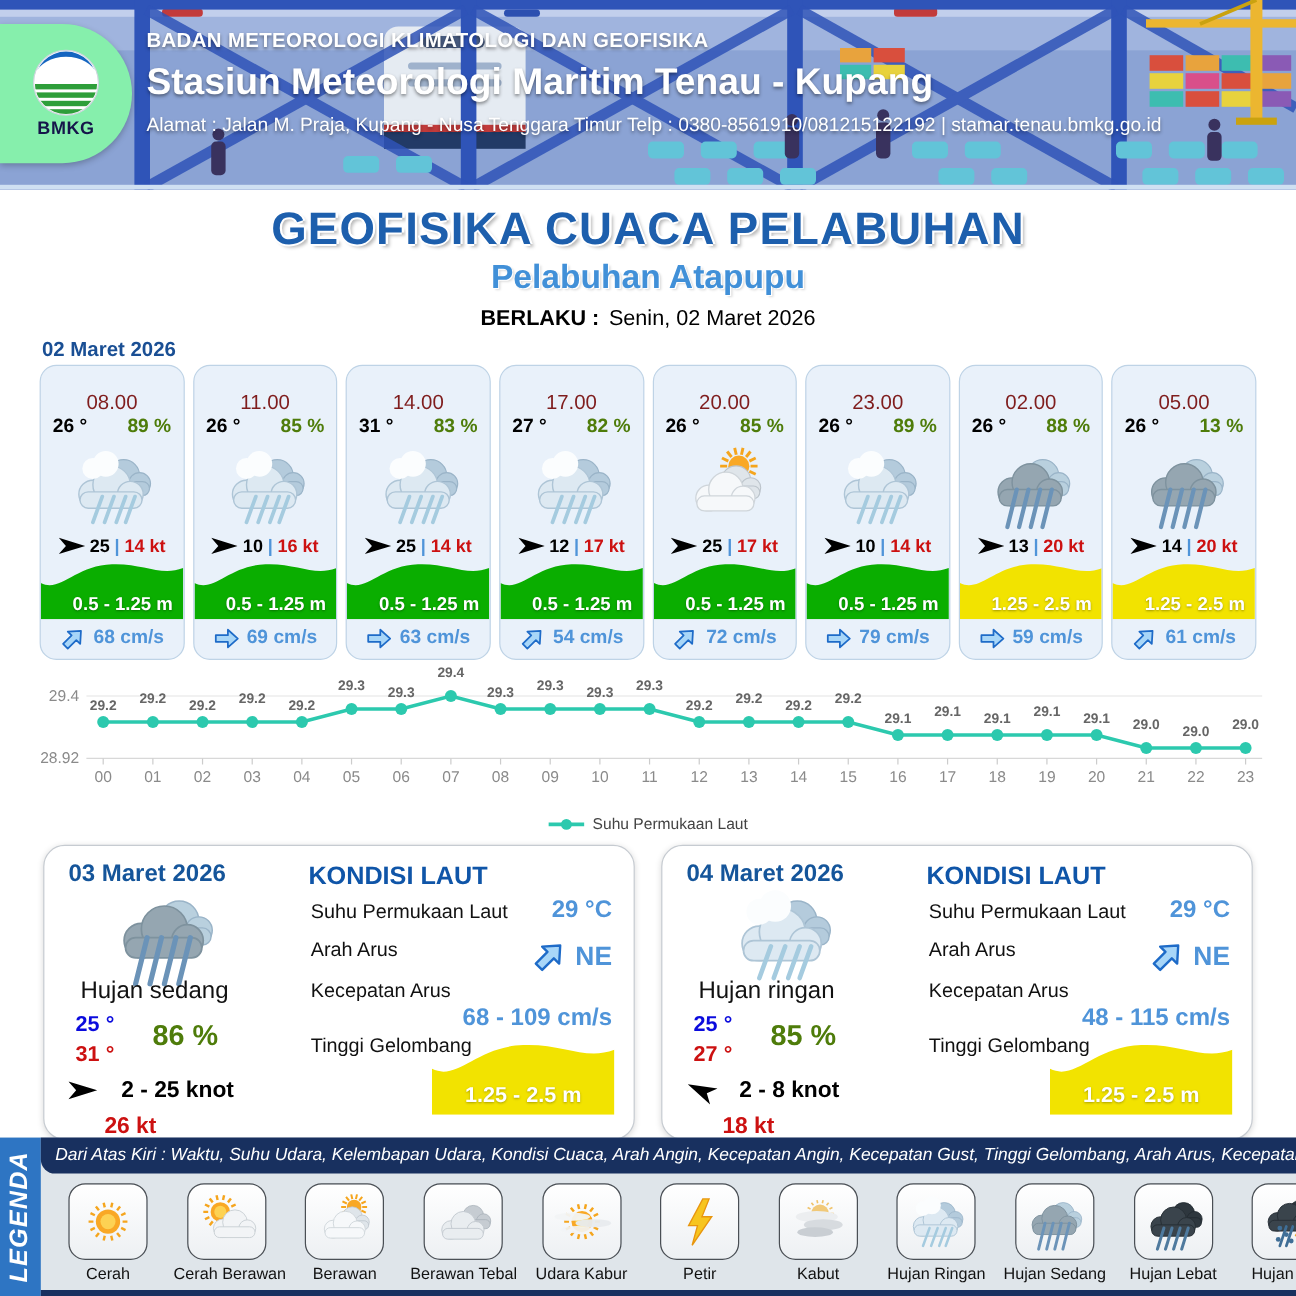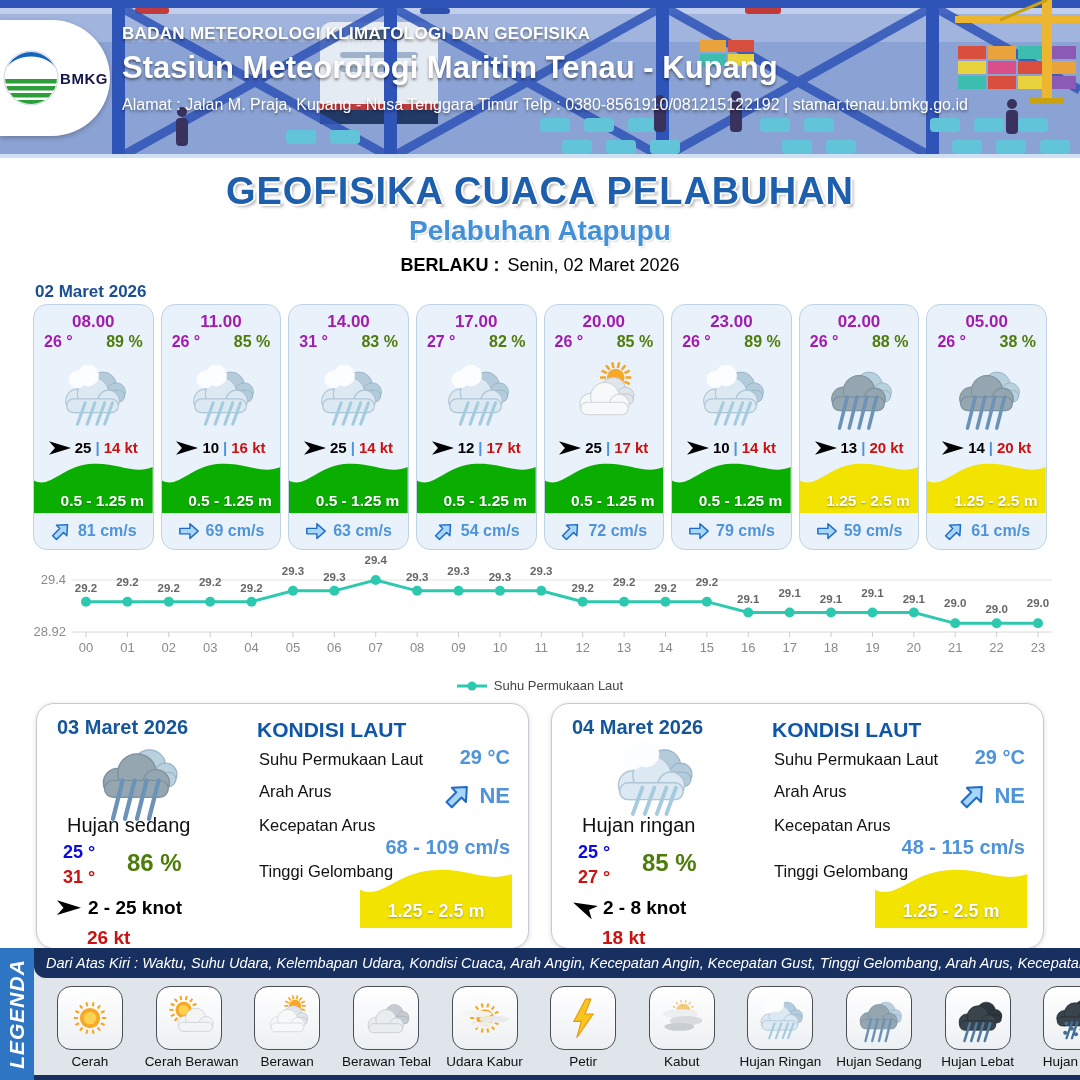--- a/index.html
+++ b/index.html
@@ -6,22 +6,22 @@
   html,body { width:1080px; height:1080px; }
   body {
     font-family: "Liberation Sans", sans-serif;
     background:#ffffff; position:relative; overflow:hidden;
   }
   
   .app-header { position:relative; width:1080px; height:158px; overflow:hidden; background:#8ba3d4; }
   .app-header svg.bg { position:absolute; inset:0; }
   .logo-pill {
     position:absolute; left:0; top:20px; width:110px; height:116px;
-    background:#ffffff; border-radius:0 60px 60px 0;
-    display:flex; align-items:center; justify-content:center;
+    background:#86efac; border-radius:0 60px 60px 0;
+    display:flex; flex-direction:column; align-items:center; justify-content:center;
     box-shadow:0 2px 5px rgba(0,0,0,.25); z-index:3;
   }
   .logo-pill .bmkg-label { font-size:15px; font-weight:bold; color:#15154a; letter-spacing:.5px; margin-top:1px; }
   .header-text { position:absolute; left:122px; top:24px; z-index:2; color:#fff; text-shadow:0 2px 3px rgba(0,0,0,.45); }
   .hdr-agency { font-size:17px; font-weight:bold; letter-spacing:.3px; }
   .hdr-station { font-size:31px; font-weight:bold; margin-top:6px; }
   .hdr-address { font-size:16px; margin-top:10px; }
   
   .main-title {
     text-align:center; margin-top:12px; font-size:38px; font-weight:bold; color:#1d5fad; letter-spacing:1px;
@@ -29,23 +29,23 @@
   }
   .port-title { text-align:center; font-size:28px; font-weight:bold; color:#4190d8; margin-top:2px;
     text-shadow:1px 1px 0 #fff, 2px 2px 2px rgba(0,0,0,.15); }
   .valid-row { display:flex; justify-content:center; gap:90px; margin-top:8px; font-size:18px; color:#000; }
   .valid-row b { font-weight:bold; margin-right:8px; }
   .date-label { margin:6px 0 0 35px; font-size:17px; font-weight:bold; color:#1a4f94; }
   
   .cards { display:flex; gap:7px; margin:2px 33px 0; }
   .fc-card { flex:1; height:246px; background:#e9f1fa; border:1px solid #bed3e6; border-radius:14px;
     overflow:hidden; display:flex; flex-direction:column; }
-  .fc-time { text-align:center; font-size:17px; font-weight:bold; color:#a21caf; margin-top:7px; }
+  .fc-time { text-align:center; font-size:17px; font-weight:normal; color:#7f1d1d; margin-top:21px; }
   .fc-th { display:flex; justify-content:space-between; padding:1px 10px 0; font-size:16px; font-weight:bold; }
-  .fc-temp { color:#a21caf; } .fc-hum { color:#4e7c0a; }
+  .fc-temp { color:#000000; } .fc-hum { color:#4e7c0a; }
   .fc-icon { height:88px; display:flex; align-items:center; justify-content:center; }
   .fc-wind { display:flex; align-items:center; justify-content:center; gap:4px; font-size:15px; font-weight:bold; }
   .fc-wind .sep { color:#4f94d9; font-weight:bold; }
   .fc-gust { color:#cc1111; }
   .fc-wave { position:relative; height:56px; margin-top:auto; }
   .fc-wave svg { position:absolute; inset:0; width:100%; height:100%; }
   .fc-wave-text { position:absolute; bottom:3px; width:100%; text-align:center; color:#fff; font-weight:bold;
     font-size:15.5px; text-shadow:0 1px 2px rgba(0,0,0,.35);padding-left:18px; }
   .fc-current { height:36px; display:flex; align-items:center; justify-content:center; gap:6px;
     font-size:16px; font-weight:bold; color:#4f94d9; }
@@ -55,21 +55,21 @@
   
   .day-cards { display:flex; gap:22px; margin:10px 36px 0; }
   .day-card { position:relative; flex:1; height:246px; background:#fff; border:1px solid #c6cbd1;
     border-radius:18px; box-shadow:0 1px 5px rgba(0,0,0,.15); }
   .dc-date { position:absolute; left:20px; top:12px; font-size:20px; font-weight:bold; color:#15559a; }
   .dc-icon { position:absolute; left:52px; top:26px; }
   .dc-cond { position:absolute; left:30px; top:110px; font-size:20px; color:#111; }
   .dc-tmin { position:absolute; left:26px; top:138px; font-size:18px; font-weight:bold; color:#0b0bdd; }
   .dc-tmax { position:absolute; left:26px; top:163px; font-size:18px; font-weight:bold; color:#cc1111; }
   .dc-hum  { position:absolute; left:90px; top:145px; font-size:24px; font-weight:bold; color:#4e7c0a; }
-  .dc-wind { position:absolute; left:20px; top:193px; display:flex; align-items:center; gap:7px;
+  .dc-wind { position:absolute; left:20px; top:193px; display:flex; align-items:center; gap:20px;
     font-size:19px; font-weight:bold; color:#000; }
   .dc-gust { position:absolute; left:50px; top:223px; font-size:19px; font-weight:bold; color:#cc1111; }
   .sea-title { position:absolute; left:220px; top:14px; font-size:21px; font-weight:bold; color:#0f55a8; }
   .sea-label { position:absolute; left:222px; font-size:16.5px; color:#111; }
   .sea-val { position:absolute; right:18px; text-align:right; font-size:20px; font-weight:bold; color:#4f94d9; }
   .sea-dir { display:flex; align-items:center; gap:6px; font-size:22px; }
   .sea-wave { position:absolute; right:16px; top:158px; width:152px; height:66px; }
   .sea-wave svg { position:absolute; inset:0; }
   .sea-wave .wave-txt { position:absolute; bottom:6px; width:100%; text-align:center; color:#fff;
     font-weight:bold; font-size:18px; text-shadow:0 1px 2px rgba(0,0,0,.3); }
@@ -268,21 +268,21 @@
           <path d="M0,23.52 C 16.94,32.48 29.04,7.840000000000001 60.5,6.72 C 87.11999999999999,5.6000000000000005 101.64,17.92 121,10.08 L 121,56 L 0,56 Z" fill="#0aae00"></path>
         </svg>
        <div class="fc-wave-text">0.5 - 1.25 m</div>
      </div>
      <div class="fc-current">
        <svg width="22" height="20.240000000000002" viewBox="0 0 24 22">
           <g transform="rotate(-45 12 11)">
             <polygon points="2,8 13,8 13,3 22,11 13,19 13,14 2,14" fill="#a8d6f8" stroke="#1e6bc8" stroke-width="1.6" stroke-linejoin="round"></polygon>
           </g>
         </svg>
-       <span>81 cm/s</span>
+       <span>68 cm/s</span>
      </div>
     </div>
     <div class="fc-card">
       <div class="fc-time">11.00</div>
      <div class="fc-th">
        <span class="fc-temp">26 °</span>
        <span class="fc-hum">85 %</span>
      </div>
      <div class="fc-icon">
         <svg width="78" height="78" viewBox="0 0 80 80">
@@ -588,21 +588,21 @@
             <polygon points="2,8 13,8 13,3 22,11 13,19 13,14 2,14" fill="#a8d6f8" stroke="#1e6bc8" stroke-width="1.6" stroke-linejoin="round"></polygon>
           </g>
         </svg>
        <span>59 cm/s</span>
      </div>
     </div>
     <div class="fc-card">
       <div class="fc-time">05.00</div>
      <div class="fc-th">
        <span class="fc-temp">26 °</span>
-       <span class="fc-hum">38 %</span>
+       <span class="fc-hum">13 %</span>
      </div>
      <div class="fc-icon">
         <svg width="78" height="78" viewBox="0 0 80 80">
           <g transform="translate(18,8) scale(0.85)" fill="#b9d0de" stroke="#9ab4c8" stroke-width="1.2">
     <circle cx="22" cy="34" r="12"></circle>
             <circle cx="38" cy="26" r="16"></circle>
             <circle cx="54" cy="34" r="11"></circle>
     <rect x="11" y="32" width="53" height="14" rx="7"></rect>
           </g>
           <g transform="translate(2,10) scale(1)" fill="#95a6b1" stroke="#7e929e" stroke-width="1.2">

